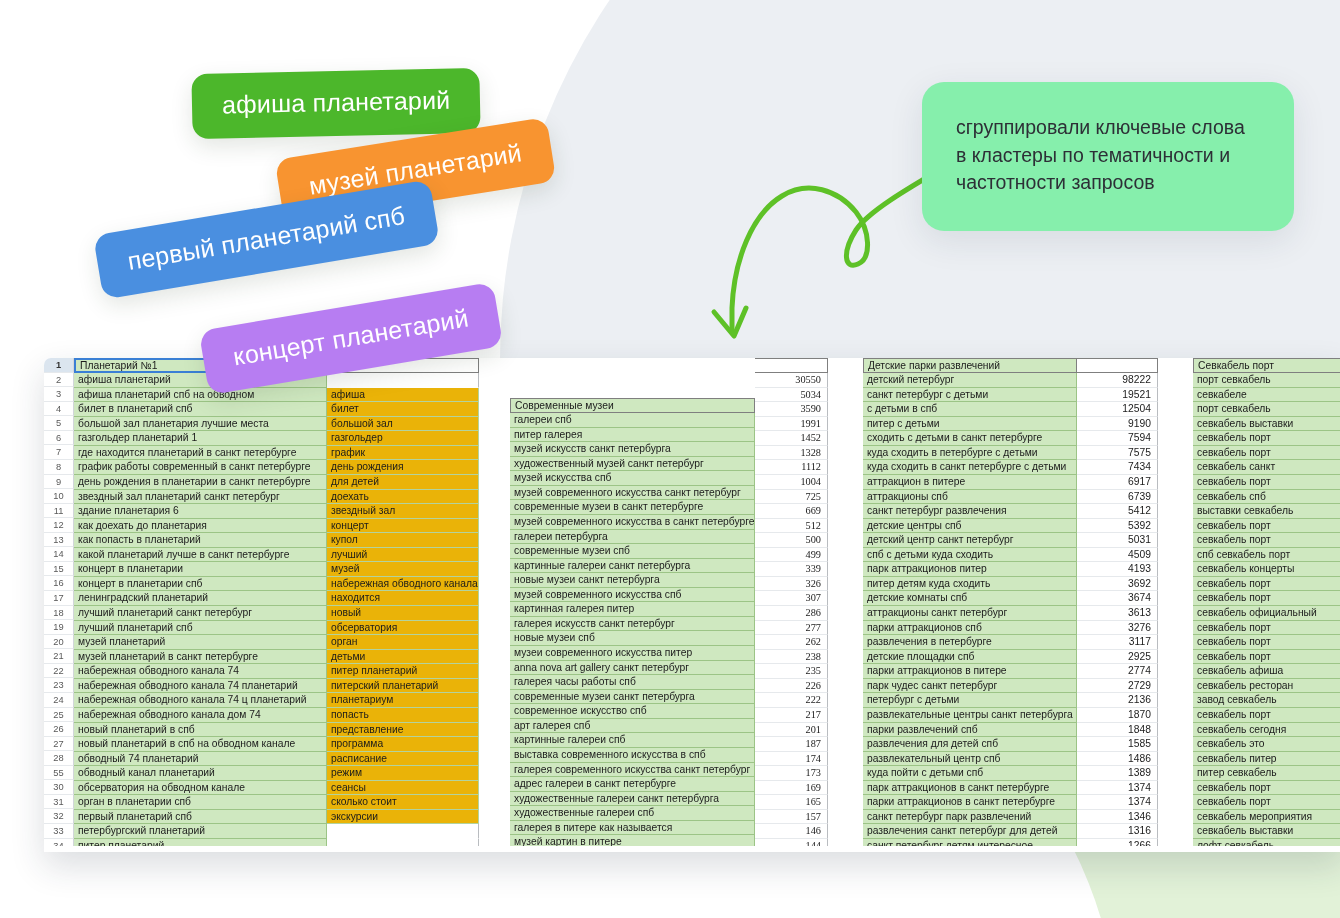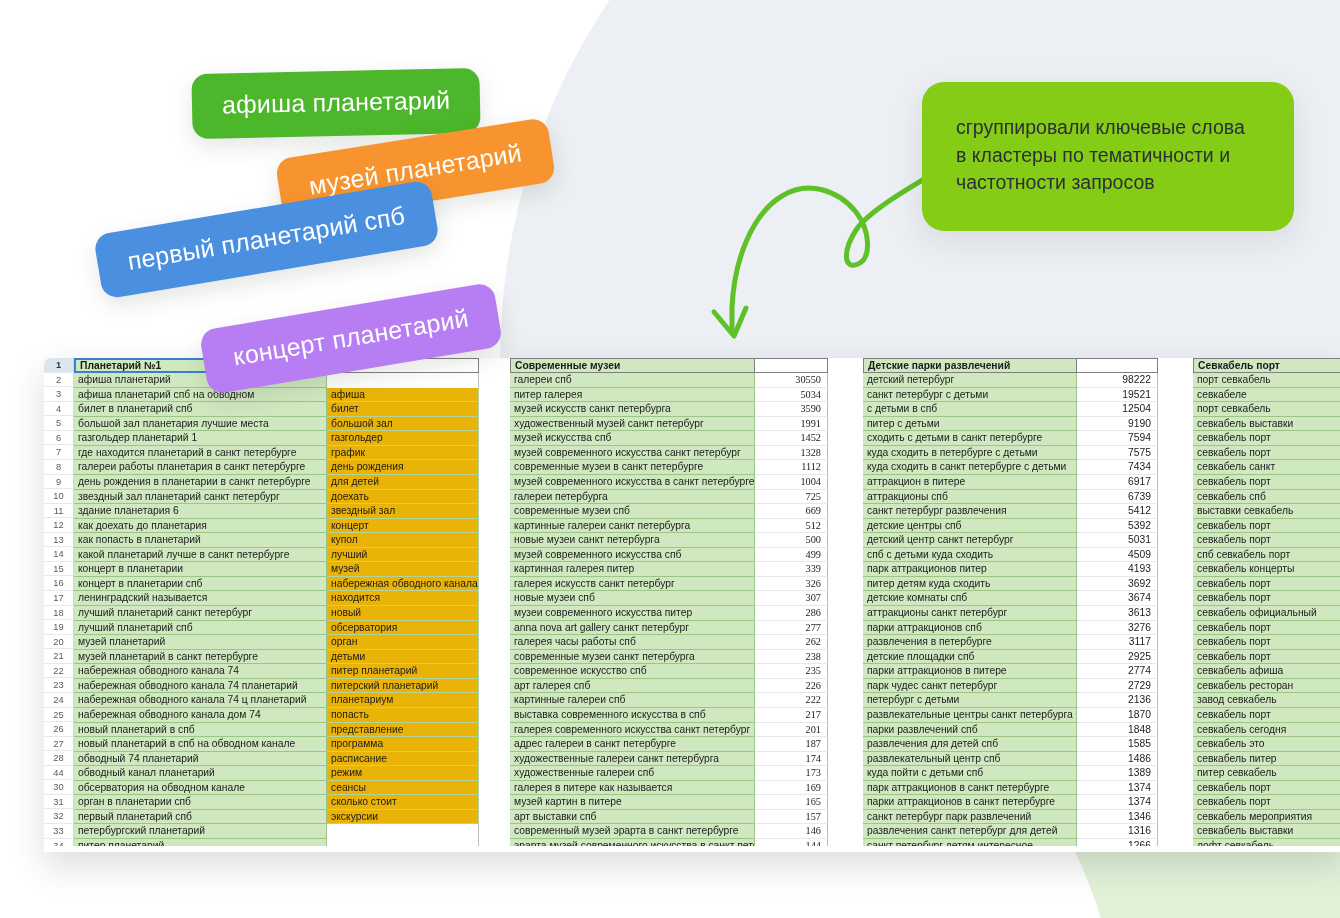--- a/index.html
+++ b/index.html
@@ -67,21 +67,21 @@
   .chip-green  { background:#4cb72b; left:192px; top:71px;  transform: rotate(-1.2deg); }
   .chip-orange { background:#f89430; left:278px; top:138px; transform: rotate(-9deg);  }
   .chip-blue   { background:#4a8fe0; left:96px;  top:207px; transform: rotate(-9.5deg); }
   .chip-purple { background:#b77df2; left:202px; top:306px; transform: rotate(-9.5deg); }
 
   
   .callout {
     position: absolute;
     left: 922px; top: 82px;
     width: 372px;
-    background: #84cc16;
+    background: #86efac;
     border-radius: 22px;
     padding: 32px 34px 34px 34px;
     box-shadow: 0 10px 34px rgba(30,50,70,.10);
     z-index: 40;
   }
   .callout p {
     margin: 0;
     color: #2d2f36;
     font-size: 19.5px;
     line-height: 1.42;
@@ -104,21 +104,21 @@
     font-size: 10.3px;
     color: #1b1b1b;
   }
   .sheet-grid { display: flex; width: 100%; }
 
   .col { flex: 0 0 auto; }
   .col-rownum  { width: 30px; }
   .col-a       { width: 253px; }
   .col-b       { width: 152px; }
   .col-gap1    { width: 31px; }
-  .col-c       { width: 245px; }
+  .col-c       { width: 245px; margin-top: 40px; }
   .col-d       { width: 73px; font-family: Liberation Serif, serif; }
   .col-gap2    { width: 35px; }
   .col-e       { width: 214px; }
   .col-f       { width: 81px; }
   .col-gap3    { width: 35px; }
   .col-g       { width: 150px; }
 
   .cell {
     height: 14.57px;
     line-height: 14.57px;
@@ -161,21 +161,21 @@
     padding: 0;
     border-bottom: 1px solid #e6e9ec;
     border-right: 1px solid #d2d6da;
   }
   .cell.rownum.first {
     background: #dbe5ef;
     color: #333;
     font-weight: 600;
   }
   .cell.header {
-    font-weight: 700;
+    font-weight: 400;
     background: #cfe8c0;
     border-top: 1px solid #7f7f7f;
     border-bottom: 1px solid #7f7f7f;
     border-right: 1px solid #7f7f7f;
     border-left: 1px solid #7f7f7f;
     height: 15px;
     line-height: 14px;
   }
   .cell.header.sel {
     border: 2px solid #3a7fd5;
@@ -242,45 +242,45 @@
           <div class="cell rownum">19</div>
           <div class="cell rownum">20</div>
           <div class="cell rownum">21</div>
           <div class="cell rownum">22</div>
           <div class="cell rownum">23</div>
           <div class="cell rownum">24</div>
           <div class="cell rownum">25</div>
           <div class="cell rownum">26</div>
           <div class="cell rownum">27</div>
           <div class="cell rownum">28</div>
-          <div class="cell rownum">44</div>
+          <div class="cell rownum">55</div>
           <div class="cell rownum">30</div>
           <div class="cell rownum">31</div>
           <div class="cell rownum">32</div>
           <div class="cell rownum">33</div>
           <div class="cell rownum">34</div>
         </div>
       <div class="col col-a">
           <div class="cell header sel">Планетарий №1</div>
           <div class="cell green">афиша планетарий</div>
           <div class="cell green">афиша планетарий спб на обводном</div>
           <div class="cell green">билет в планетарий спб</div>
           <div class="cell green">большой зал планетария лучшие места</div>
           <div class="cell green">газгольдер планетарий 1</div>
           <div class="cell green">где находится планетарий в санкт петербурге</div>
-          <div class="cell green">галереи работы планетария в санкт петербурге</div>
+          <div class="cell green">график работы современный в санкт петербурге</div>
           <div class="cell green">день рождения в планетарии в санкт петербурге</div>
           <div class="cell green">звездный зал планетарий санкт петербург</div>
           <div class="cell green">здание планетария 6</div>
           <div class="cell green">как доехать до планетария</div>
           <div class="cell green">как попасть в планетарий</div>
           <div class="cell green">какой планетарий лучше в санкт петербурге</div>
           <div class="cell green">концерт в планетарии</div>
           <div class="cell green">концерт в планетарии спб</div>
-          <div class="cell green">ленинградский называется</div>
+          <div class="cell green">ленинградский планетарий</div>
           <div class="cell green">лучший планетарий санкт петербург</div>
           <div class="cell green">лучший планетарий спб</div>
           <div class="cell green">музей планетарий</div>
           <div class="cell green">музей планетарий в санкт петербурге</div>
           <div class="cell green">набережная обводного канала 74</div>
           <div class="cell green">набережная обводного канала 74 планетарий</div>
           <div class="cell green">набережная обводного канала 74 ц планетарий</div>
           <div class="cell green">набережная обводного канала дом 74</div>
           <div class="cell green">новый планетарий в спб</div>
           <div class="cell green">новый планетарий в спб на обводном канале</div>

